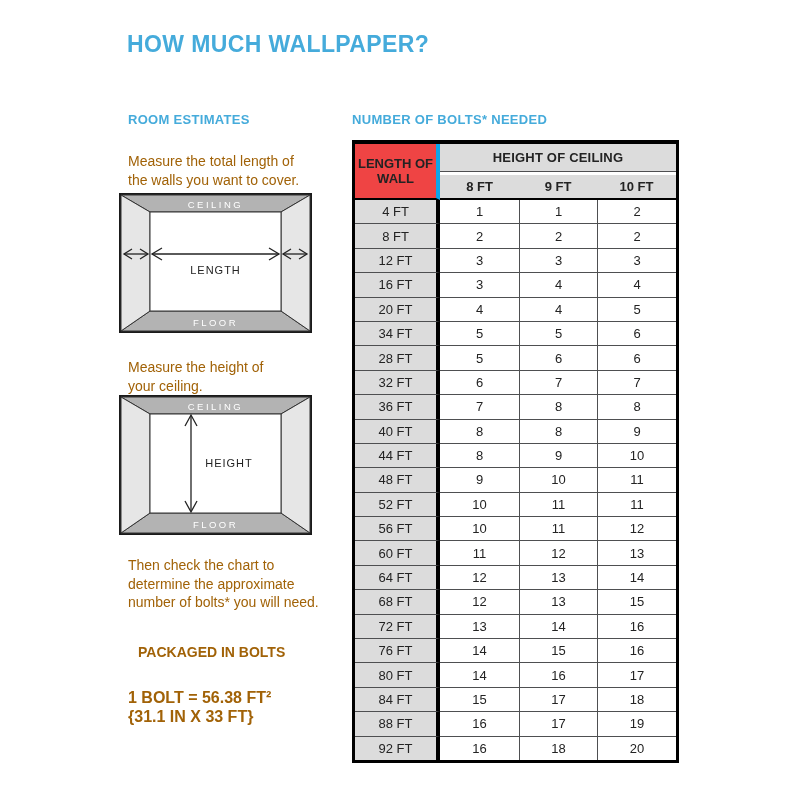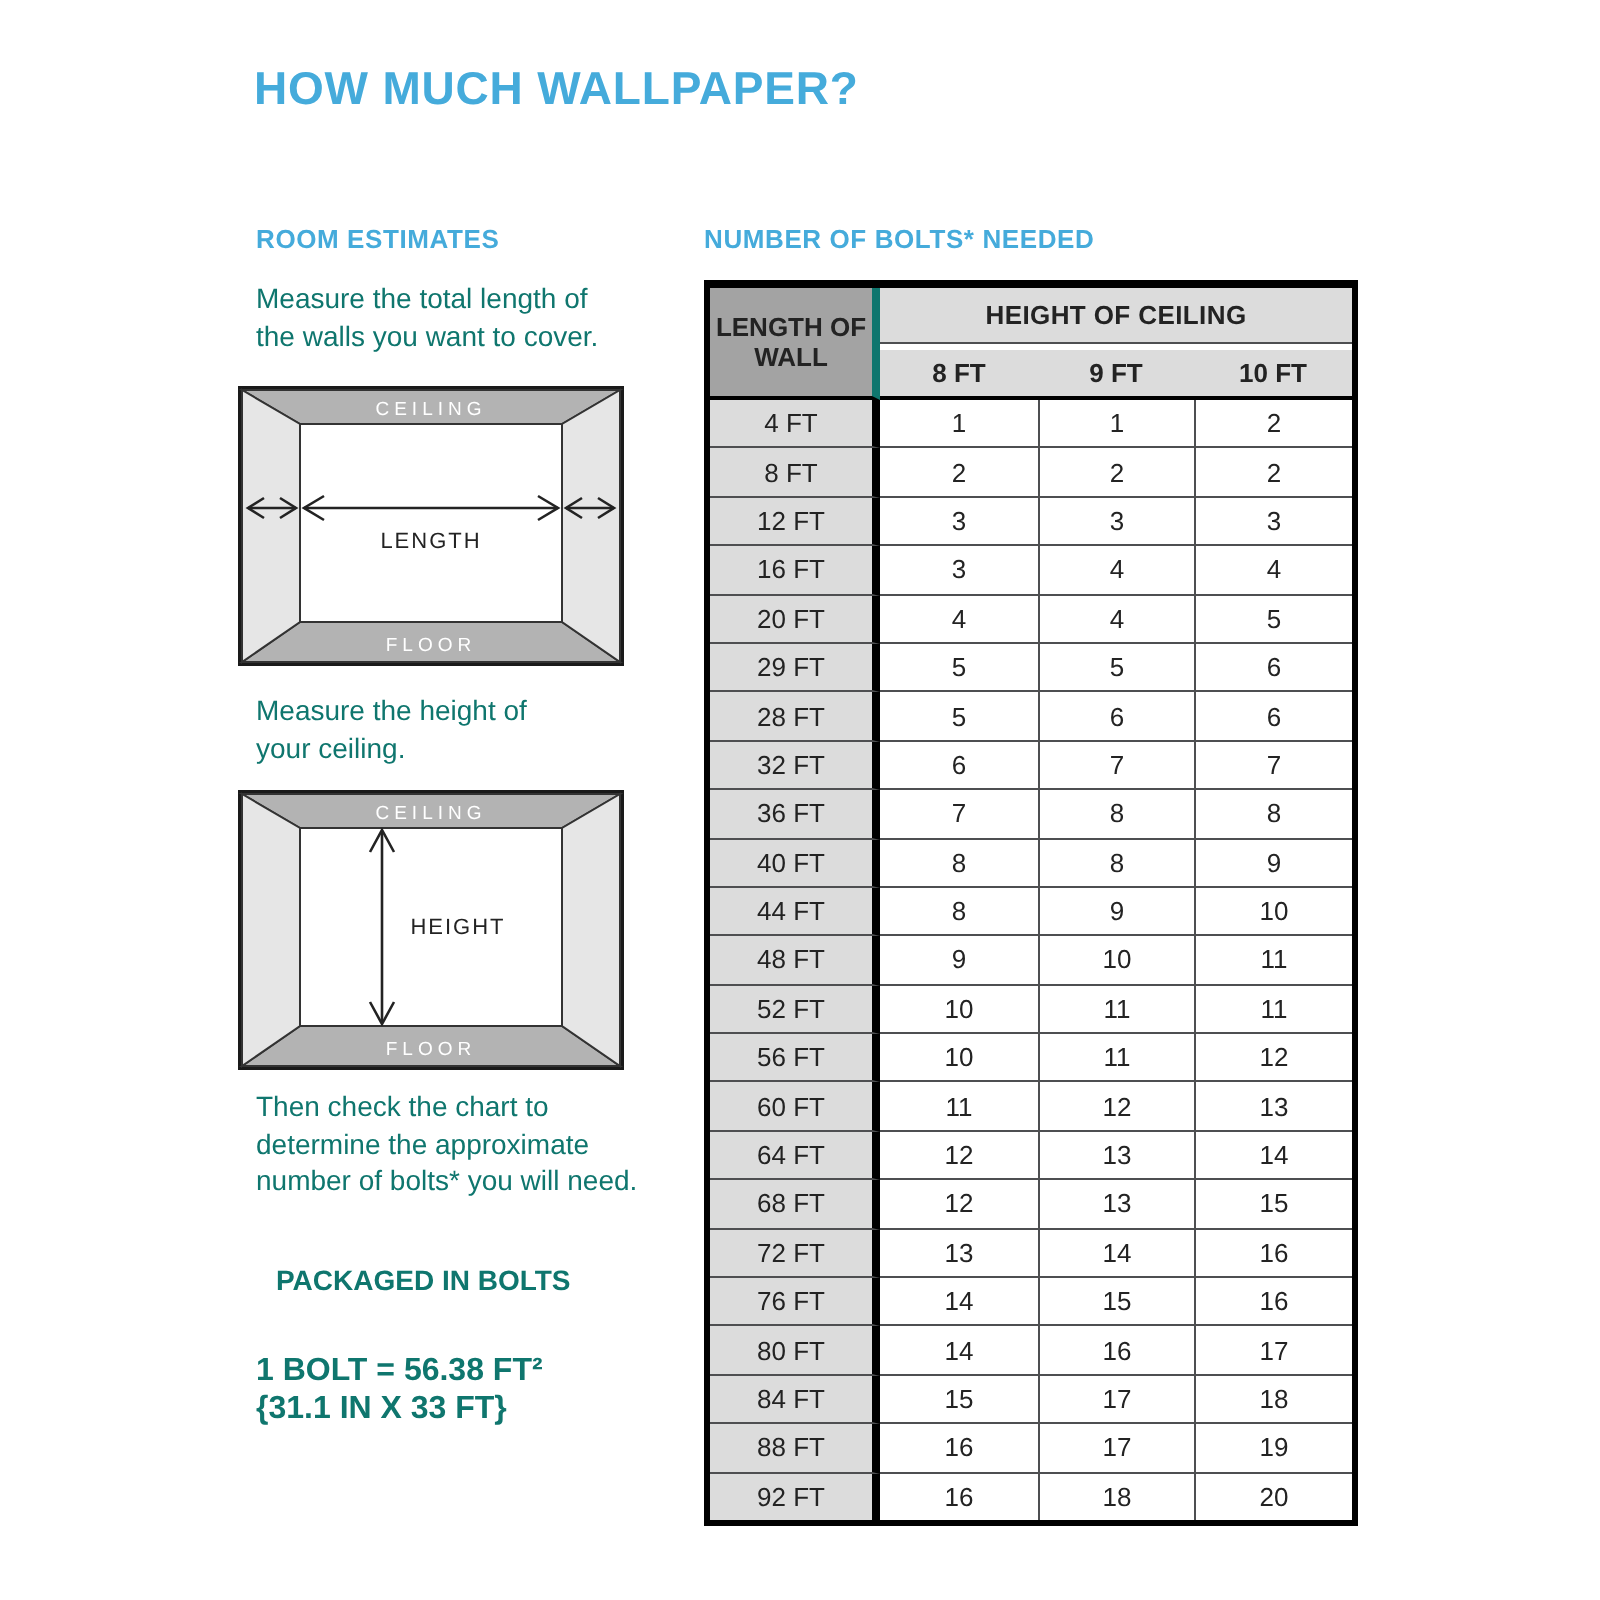--- a/index.html
+++ b/index.html
@@ -13,21 +13,21 @@
   .page-title {
     left: 127px; top: 31px; font-size: 23px; font-weight: bold;
     letter-spacing: 0.4px; color: #45abdb;
   }
   .section-heading {
     font-size: 13px; font-weight: bold; letter-spacing: 0.3px; color: #45abdb;
   }
   .left-heading { left: 128px; top: 112px; }
   .table-heading { left: 352px; top: 112px; width: 321px; text-align: left; }
 
-  .body-text { font-size: 14px; line-height: 18.5px; color: #0f766e; }
+  .body-text { font-size: 14px; line-height: 18.5px; color: #a16207; margin-top: 12px; }
   .step1 { left: 128px; top: 140px; }
   .step2 { left: 128px; top: 346px; }
   .step3 { left: 128px; top: 544px; }
   .footnote { left: 128px; top: 631px; font-weight: bold; }
   .footnote .indent { padding-left: 10px; }
   .bolt-info { left: 128px; top: 677px; font-weight: bold; font-size: 16px; }
 
   .diagram1 { left: 119px; top: 193px; }
   .diagram2 { left: 119px; top: 395px; }
 
@@ -38,22 +38,22 @@
   table.bolts {
     position: absolute; left: 352px; top: 140px; width: 321px;
     border-collapse: separate; border-spacing: 0; table-layout: fixed;
     border: 3px solid #000; border-top-width: 4px;
   }
   table.bolts th, table.bolts td {
     padding: 0; text-align: center; vertical-align: middle;
     font-size: 13px; color: #232323; overflow: hidden;
   }
   th.col1 {
-    background: #a3a3a3; font-weight: bold; line-height: 15px;
-    border-right: 4px solid #0f766e; border-bottom: 2px solid #000;
+    background: #ef4444; font-weight: bold; line-height: 15px;
+    border-right: 4px solid #0ea5e9; border-bottom: 2px solid #000;
     padding: 0 8px;
   }
   th.group {
     background: #dcdcdc; font-weight: bold; height: 27px;
     border-bottom: 1px solid #4e4f51; letter-spacing: 0.2px; margin-left: 28px;
   }
   tr.sub th {
     background: #dcdcdc; font-weight: bold; height: 23px;
     border-top: 3px solid #ffffff; border-bottom: 2px solid #000;
   }
@@ -185,21 +185,21 @@
           <td class="val sep">4</td>
           <td class="val sep">4</td>
         </tr>
         <tr>
           <td class="row-label">20 FT</td>
           <td class="val">4</td>
           <td class="val sep">4</td>
           <td class="val sep">5</td>
         </tr>
         <tr>
-          <td class="row-label">29 FT</td>
+          <td class="row-label">34 FT</td>
           <td class="val">5</td>
           <td class="val sep">5</td>
           <td class="val sep">6</td>
         </tr>
         <tr>
           <td class="row-label">28 FT</td>
           <td class="val">5</td>
           <td class="val sep">6</td>
           <td class="val sep">6</td>
         </tr>

